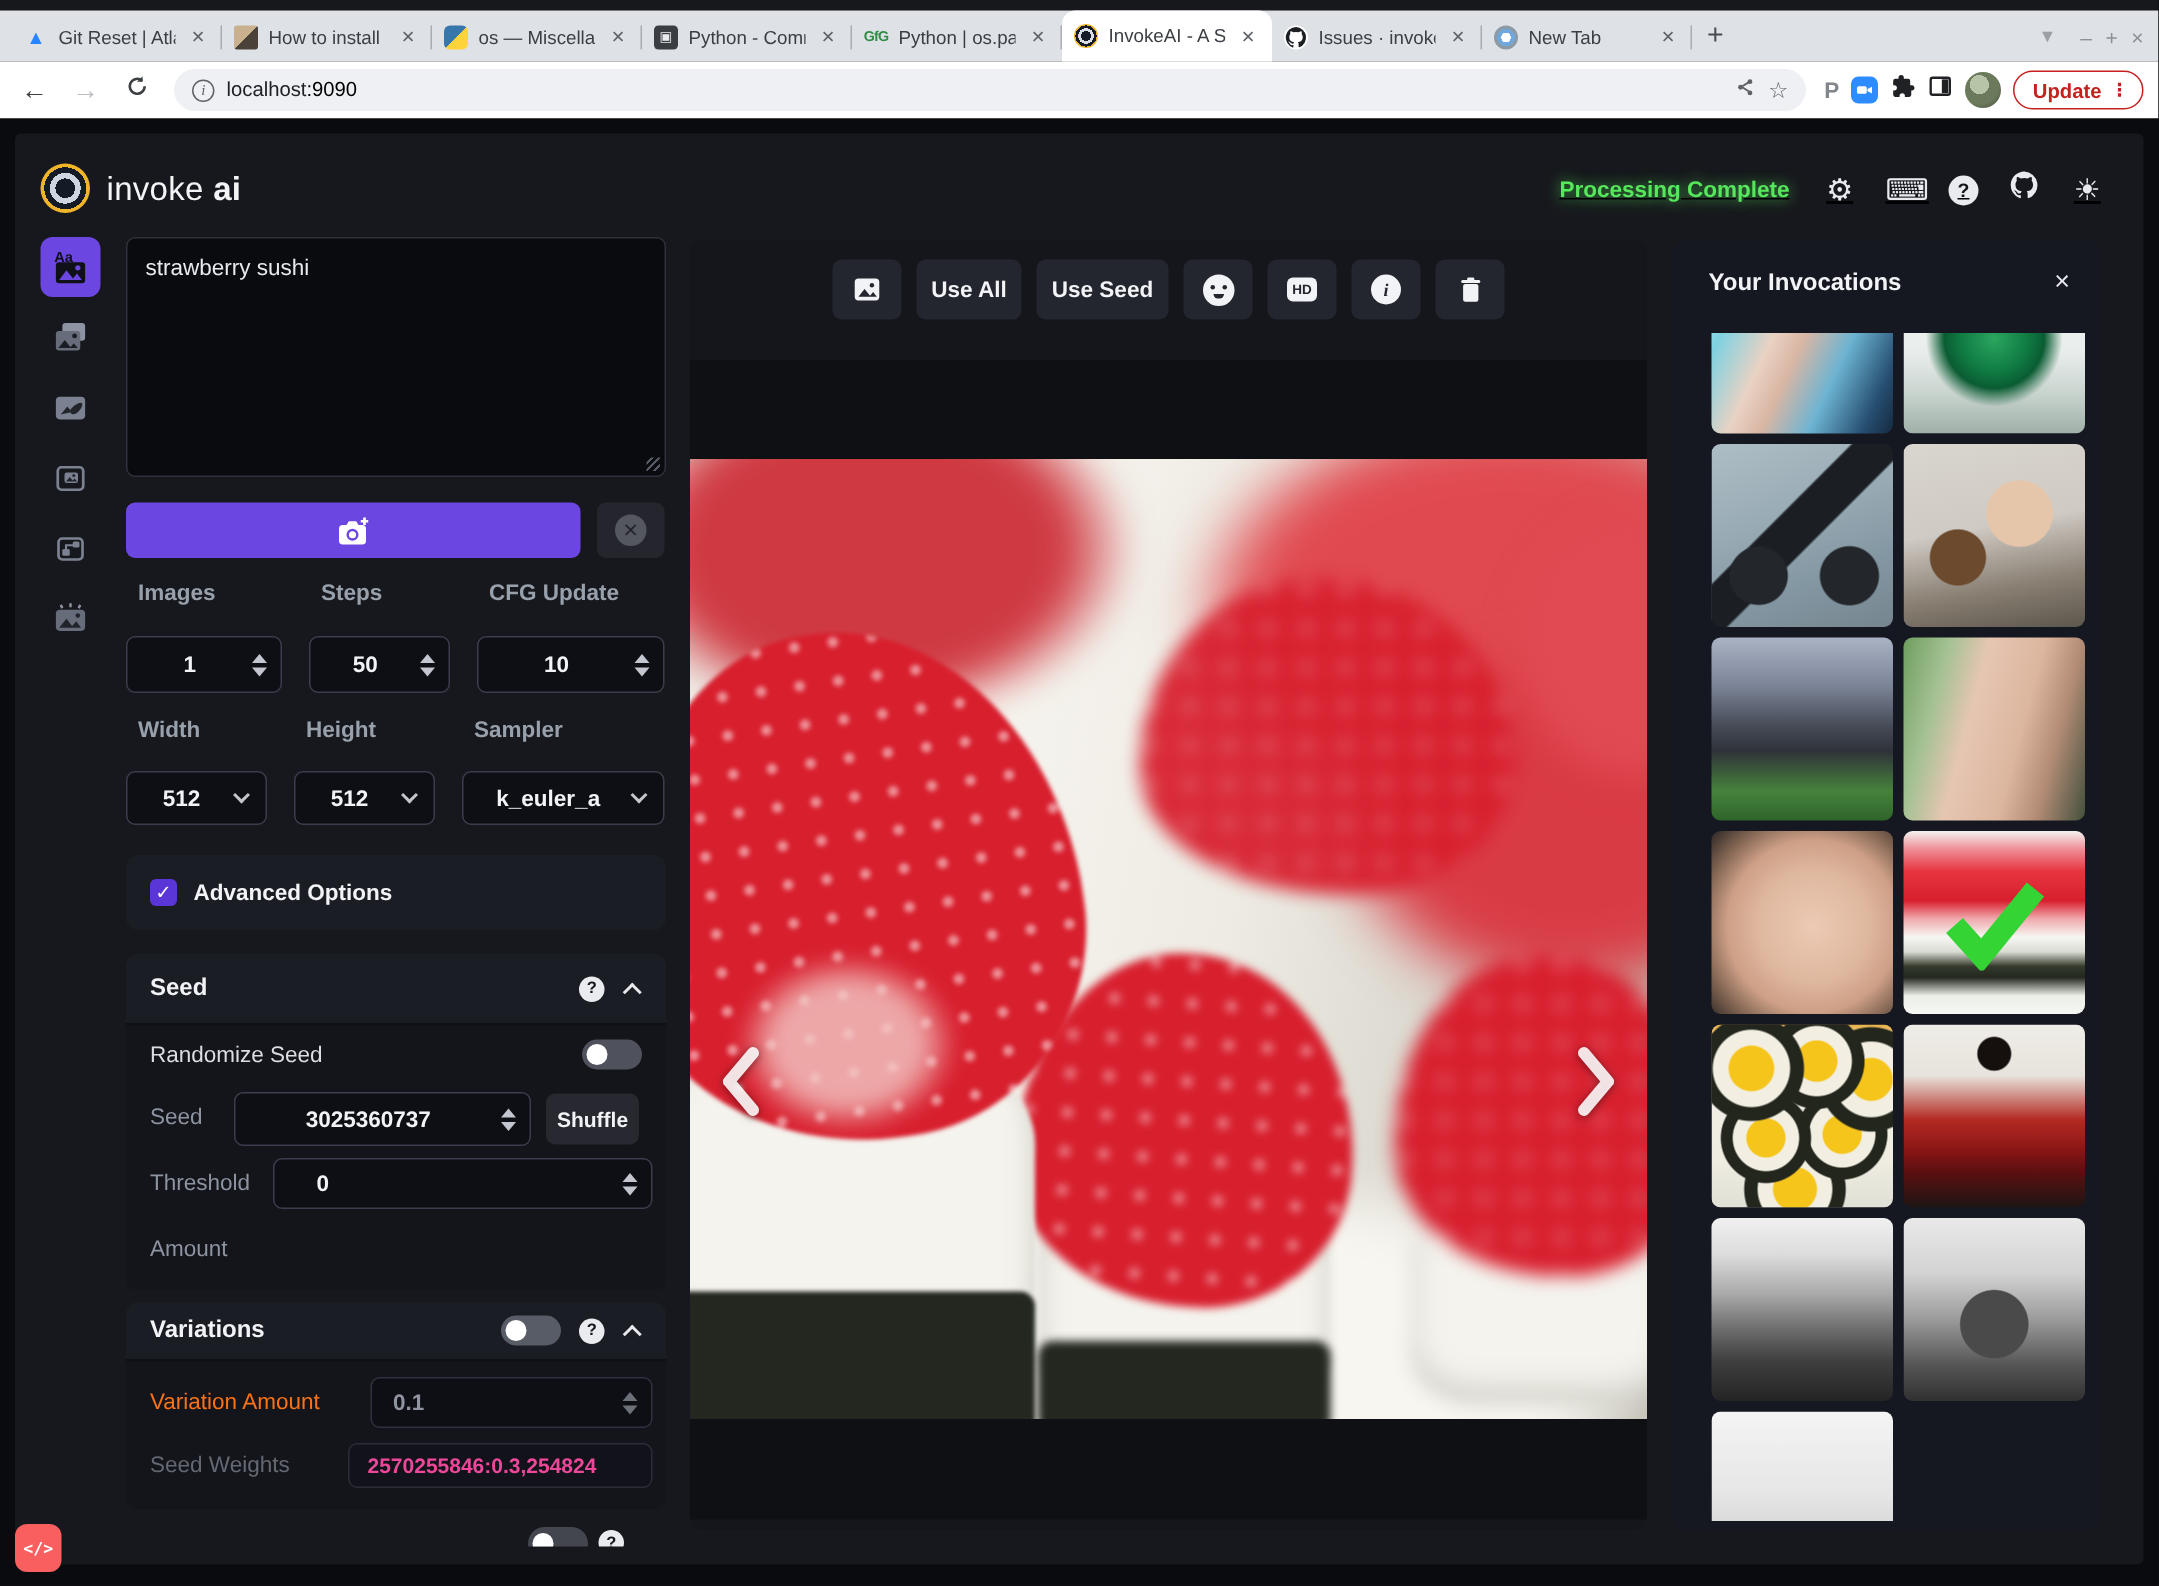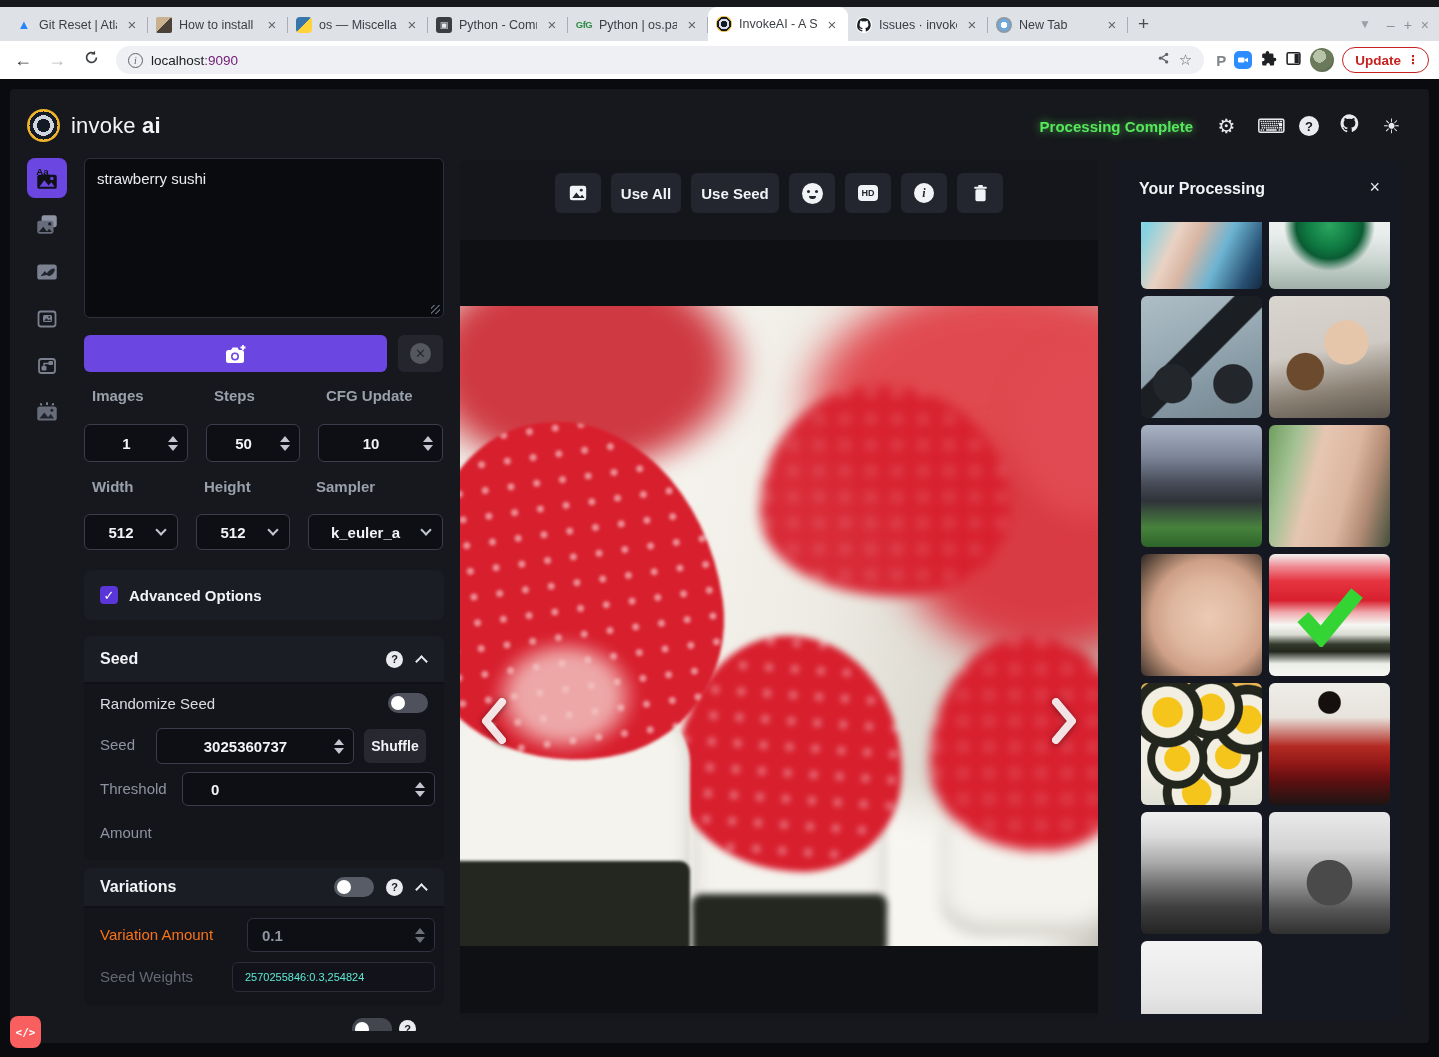--- a/index.html
+++ b/index.html
@@ -36,42 +36,42 @@
   .win-controls { display:flex; gap:9px; margin:0 10px 8px 16px; color:#8d9095; font-size:14px; }
   .browser-toolbar { position:absolute; left:0; top:41px; width:1439px; height:38px; background:#ffffff;
                      display:flex; align-items:center; padding:0 10px; gap:8px; }
   .nav-ic { font-size:18px; color:#3c4043; width:26px; text-align:center; }
   .nav-ic.disabled { color:#b9bcc1; }
   .omnibox { flex:1; height:28px; background:#eef0f3; border-radius:14px; display:flex; align-items:center;
              padding:0 12px; gap:8px; margin:0 4px; }
   .info-badge { width:15px; height:15px; border:1.5px solid #5f6368; border-radius:50%; color:#5f6368;
                 font-size:10px; display:flex; align-items:center; justify-content:center; font-style:italic; font-family:"Liberation Serif",serif; }
   .url-host { font-size:13.5px; color:#202124; }
-  .url-port { font-size:13.5px; color:#701a75; }
+  .url-port { font-size:13.5px; color:#000000; }
   .omni-spacer { flex:1; }
   .omni-ic { color:#5f6368; font-size:15px; }
   .ext-p { color:#80868b; font-weight:bold; font-size:15px; }
   .ext-zoom { width:18px; height:18px; background:#2d8cff; border-radius:5px; display:flex; align-items:center; justify-content:center; }
   .ext-puzzle,.side-panel-ic { color:#202124; }
   .avatar { width:24px; height:24px; border-radius:50%;
             background:radial-gradient(circle at 40% 35%,#b8c4a8 0 30%,#6b7a5a 30% 60%,#454a40 100%); }
   .update-pill { border:1.5px solid #c5221f; color:#c5221f; border-radius:14px; height:26px;
                  display:flex; align-items:center; gap:6px; padding:0 8px 0 12px; font-size:13.5px; font-weight:bold; }
   .update-pill .dots { letter-spacing:1px; font-size:12px; }
 
   
   .app-viewport { position:absolute; left:0; top:79px; width:1439px; height:704px; background:#0a0b0e; }
   .app-card { position:absolute; left:10px; top:10px; width:1419px; height:954px; background:#17181d; border-radius:4px; }
 
   .brand { position:absolute; left:17px; top:20px; display:flex; align-items:center; gap:11px; }
   .brand-logo { width:33px; height:33px; border-radius:50%;
     background:radial-gradient(circle,#141a26 0 28%,#cfd5df 28% 44%,#141a26 44% 60%,#f0b429 60% 100%); }
   .brand-text { color:#f3f4f6; font-size:22px; letter-spacing:.2px; }
   .brand-text b { font-weight:bold; }
-  .status-row { position:absolute; right:26px; top:24px; display:flex; align-items:center; gap:19px; }
+  .status-row { position:absolute; right:26px; top:24px; display:flex; align-items:center; gap:19px;text-decoration:underline; }
   .status-text { color:#56e75c; font-weight:bold; font-size:15px; text-shadow:0 0 9px rgba(86,231,92,.75); margin-right:3px; }
   .hdr-ic { color:#e8eaef; font-size:20px; width:23px; text-align:center; }
   .help-disc,.q-disc { width:20px; height:20px; background:#e9ebef; color:#15161c; border-radius:50%;
                display:flex; align-items:center; justify-content:center; font-weight:bold; font-size:13px; }
 
   .rail { position:absolute; left:17px; top:69px; width:40px; display:flex; flex-direction:column; gap:7px; }
   .rail-btn { width:40px; height:40px; border-radius:8px; display:flex; align-items:center; justify-content:center; }
   .rail-btn.active { background:#6b46e0; }
   .rail-btn svg { display:block; }
 
@@ -453,21 +453,21 @@
           <span class="row-label" style="left:16px;top:18px;color:#f97316">Variation Amount</span>
           <div class="num-input" style="left:163px;top:10px;width:188px;height:34px;border-color:#2e3240">
             <span class="num-val" style="text-align:left;padding-left:14px;color:#9094a0">0.1</span>
             <span class="stepper">
                 <span class="stp-up" style="border-bottom-color:#6c7078"></span>
                 <span class="stp-dn" style="border-top-color:#6c7078"></span>
               </span>
           </div>
           <div class="row-label" style="left:16px;top:60px;color:#636872">Seed Weights</div>
           <div class="dis-input" style="left:148px;top:54px;width:203px;height:30px">
-            <span style="color:#5eead4;font-weight:normal;font-size:11px;padding-left:12px;white-space:nowrap;overflow:hidden">2570255846:0.3,254824</span>
+            <span style="color:#ec4899;font-weight:bold;font-size:14px;padding-left:12px;white-space:nowrap;overflow:hidden">2570255846:0.3,254824</span>
           </div>
         </div>
 
         <div style="position:absolute;left:0;top:929px;width:360px;height:13px;overflow:hidden">
           <div class="toggle" style="position:absolute;left:268px;top:0;width:40px;height:22px;background:#43464f">
             <span class="knob" style="left:3px;top:4px;width:14px;height:14px"></span>
           </div>
           <span class="q-disc-sm" style="position:absolute;left:315px;top:2px">?</span>
         </div>
       </div>
@@ -522,21 +522,21 @@
           <svg class="chev-btn" style="left:18px" viewBox="0 0 30 46">
               <polyline points="24,4 8,23 24,42" stroke="#ffffff" stroke-width="8" fill="none" stroke-linecap="round" stroke-linejoin="round" opacity="0.88"></polyline>
             </svg>
           <svg class="chev-btn" style="left:590px" viewBox="0 0 30 46">
               <polyline points="6,4 22,23 6,42" stroke="#ffffff" stroke-width="8" fill="none" stroke-linecap="round" stroke-linejoin="round" opacity="0.88"></polyline>
             </svg>
         </div>
       </div>
 
       <div class="gallery">
-        <span class="gal-title">Your Processing</span>
+        <span class="gal-title">Your Invocations</span>
         <span class="gal-close">×</span>
         <div class="gal-viewport">
           <div class="gal-grid">
             <div class="thumb" style="background:linear-gradient(115deg,#cdeef4 0%,#7fd2e2 18%,#e9d2c3 38%,#d9b6a4 50%,#6db4d2 68%,#274f72 88%,#15293f 100%)"></div>
             <div class="thumb" style="background:radial-gradient(circle at 50% 48%,#2ba65f 0%,#0f7a42 26%,#0a5c33 38%,rgba(10,92,51,0) 52%),linear-gradient(180deg,#f4f6f5 0%,#e9eeec 55%,#c9d4cf 78%,#9fb0a8 100%)"></div>
             <div class="thumb" style="background:radial-gradient(circle at 26% 72%,#23262a 0 15%,rgba(35,38,42,0) 16%),radial-gradient(circle at 76% 72%,#23262a 0 15%,rgba(35,38,42,0) 16%),linear-gradient(135deg,rgba(20,22,25,0) 38%,#1b1e22 39%,#1b1e22 54%,rgba(20,22,25,0) 55%),linear-gradient(160deg,#aebec6 0%,#98aab4 40%,#8397a2 70%,#76858f 100%)"></div>
             <div class="thumb" style="background:radial-gradient(circle at 64% 38%,#e6c6ab 0 20%,rgba(230,198,171,0) 21%),radial-gradient(circle at 30% 62%,#6b4a2e 0 16%,rgba(107,74,46,0) 17%),linear-gradient(170deg,#d9d5cf 0%,#cfcac3 45%,#8a8074 75%,#5d564c 100%)"></div>
             <div class="thumb" style="background:linear-gradient(180deg,#aab3c4 0%,#7c8598 26%,#474c58 48%,#2f3239 62%,#47823d 84%,#2e6429 100%)"></div>
             <div class="thumb" style="background:linear-gradient(105deg,#6f9e5e 0%,#a3c193 20%,#e6c6b2 38%,#dcb69f 62%,#b58d77 78%,#43503c 100%)"></div>
             <div class="thumb" style="background:radial-gradient(circle at 56% 52%,#eccab4 0%,#dfb79f 40%,#cd9f86 62%,#7a5f4e 82%,#2c2624 100%)"></div>

